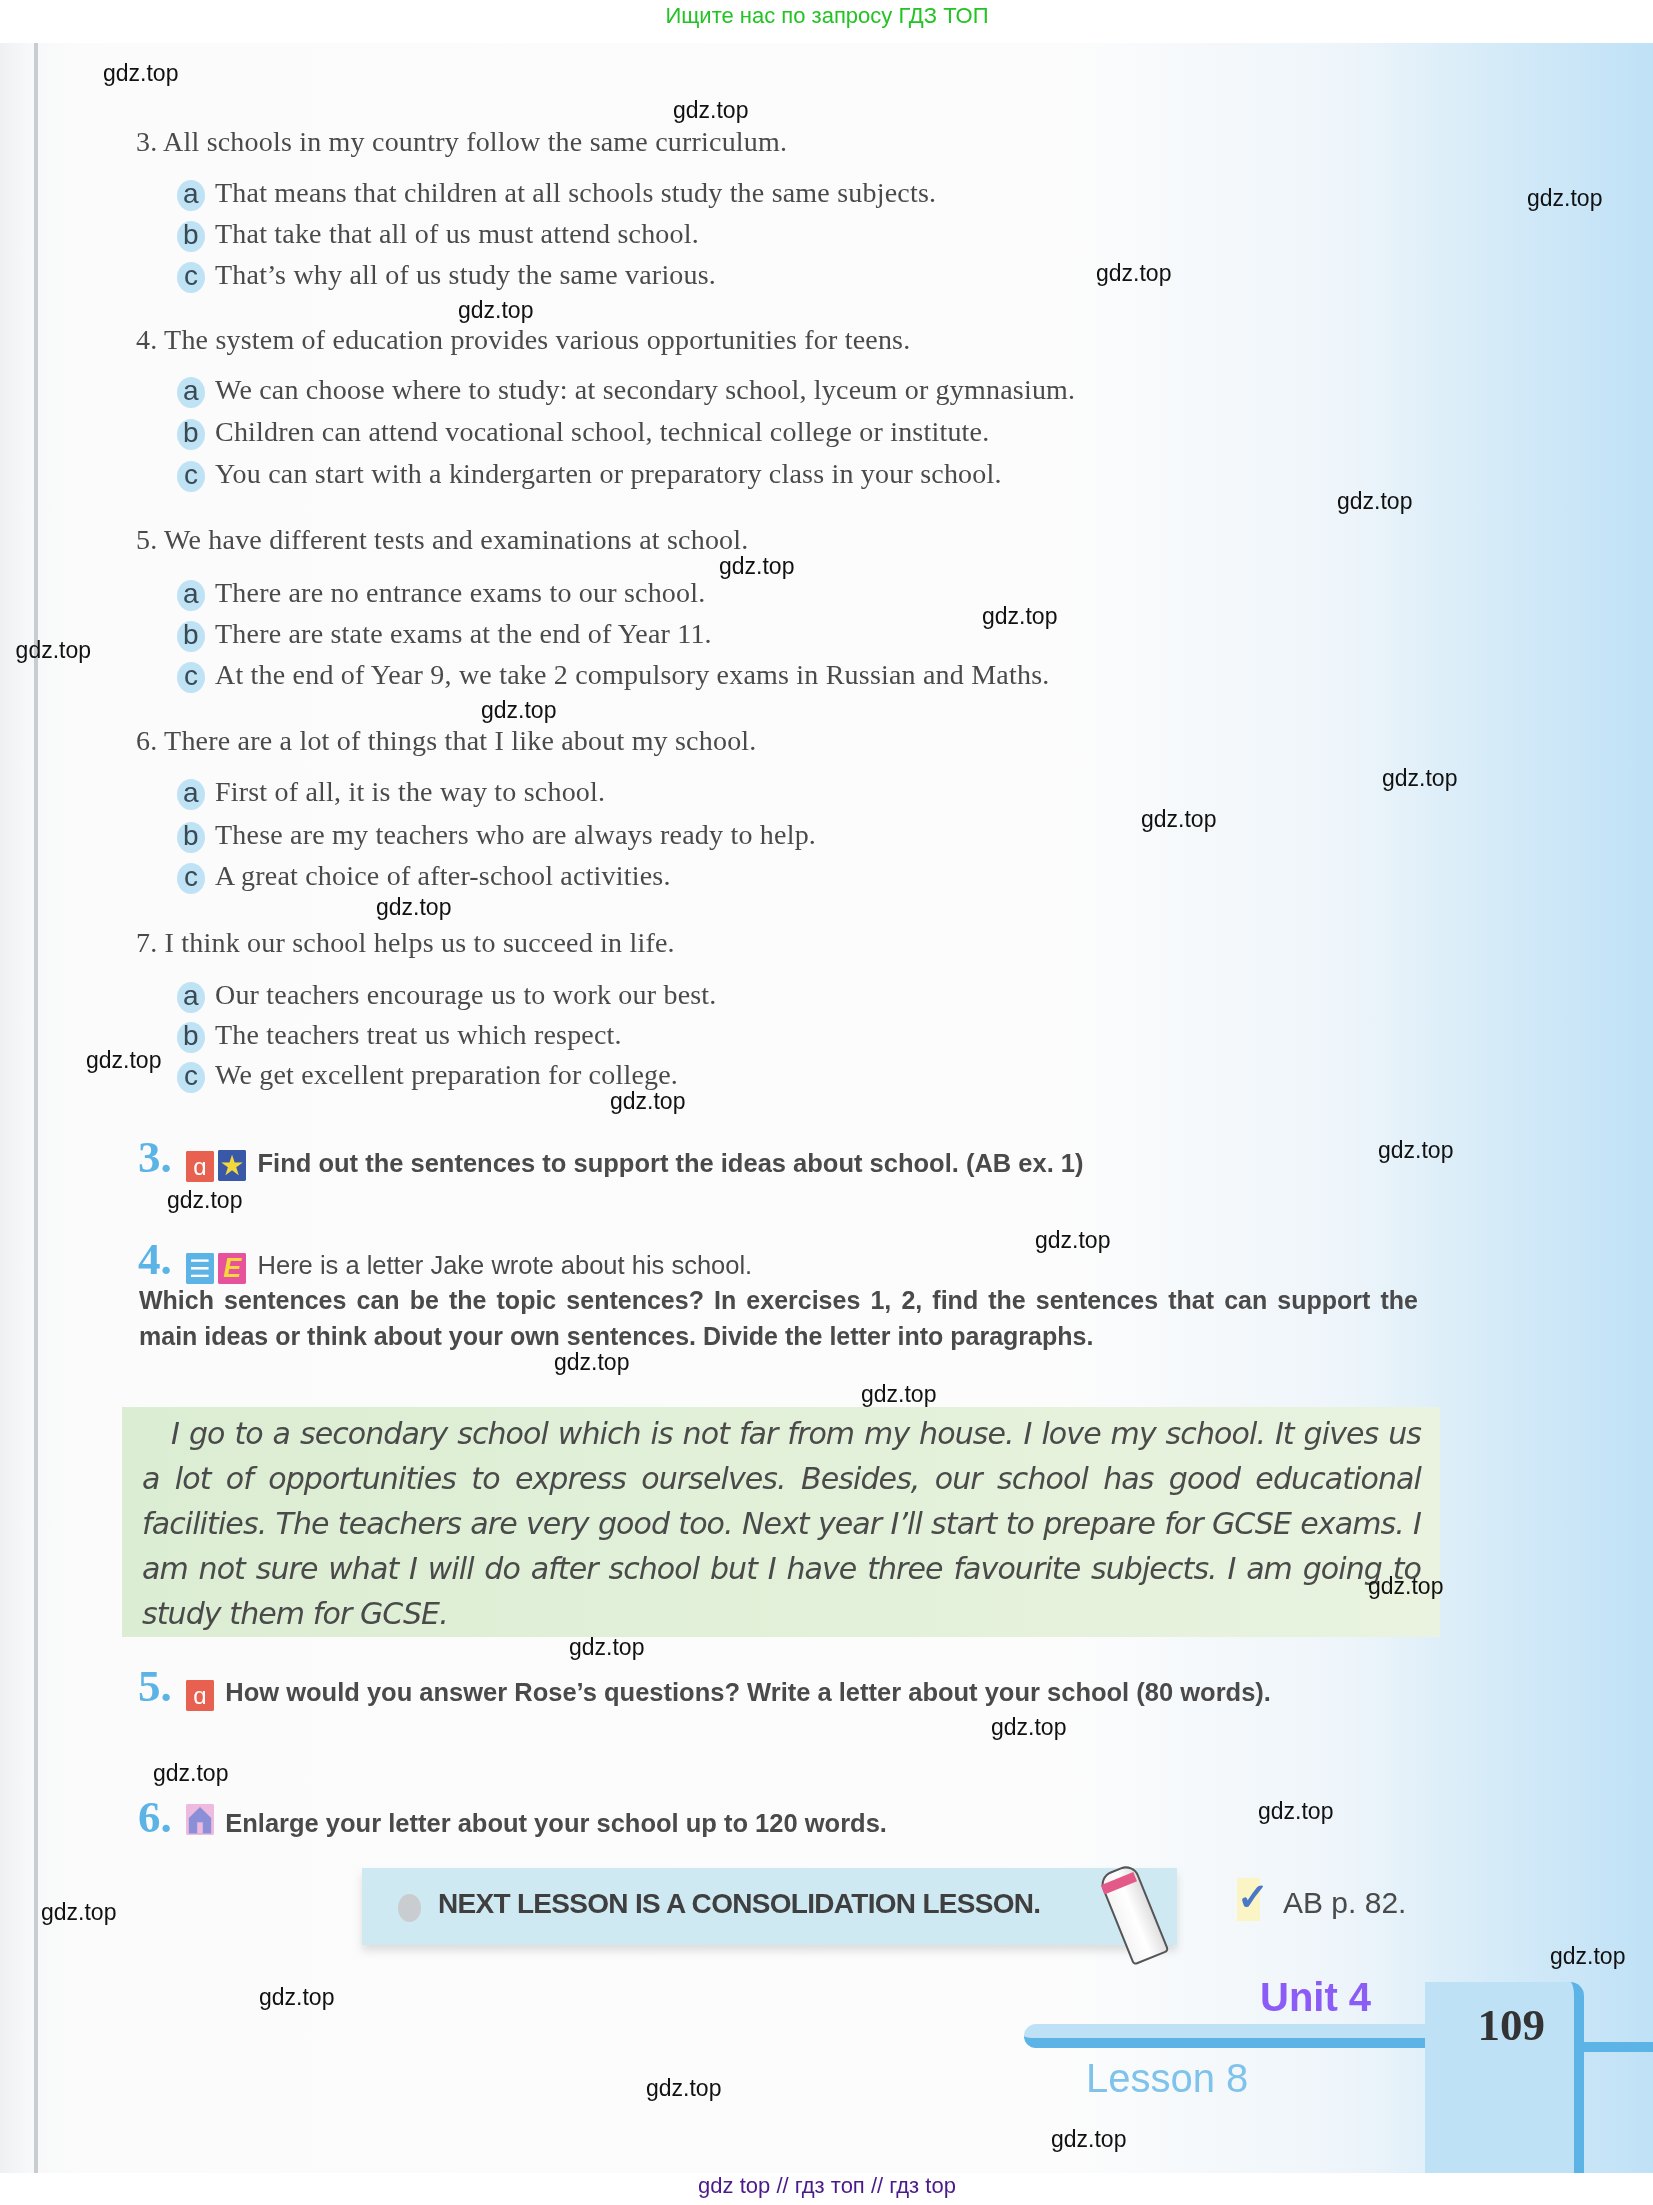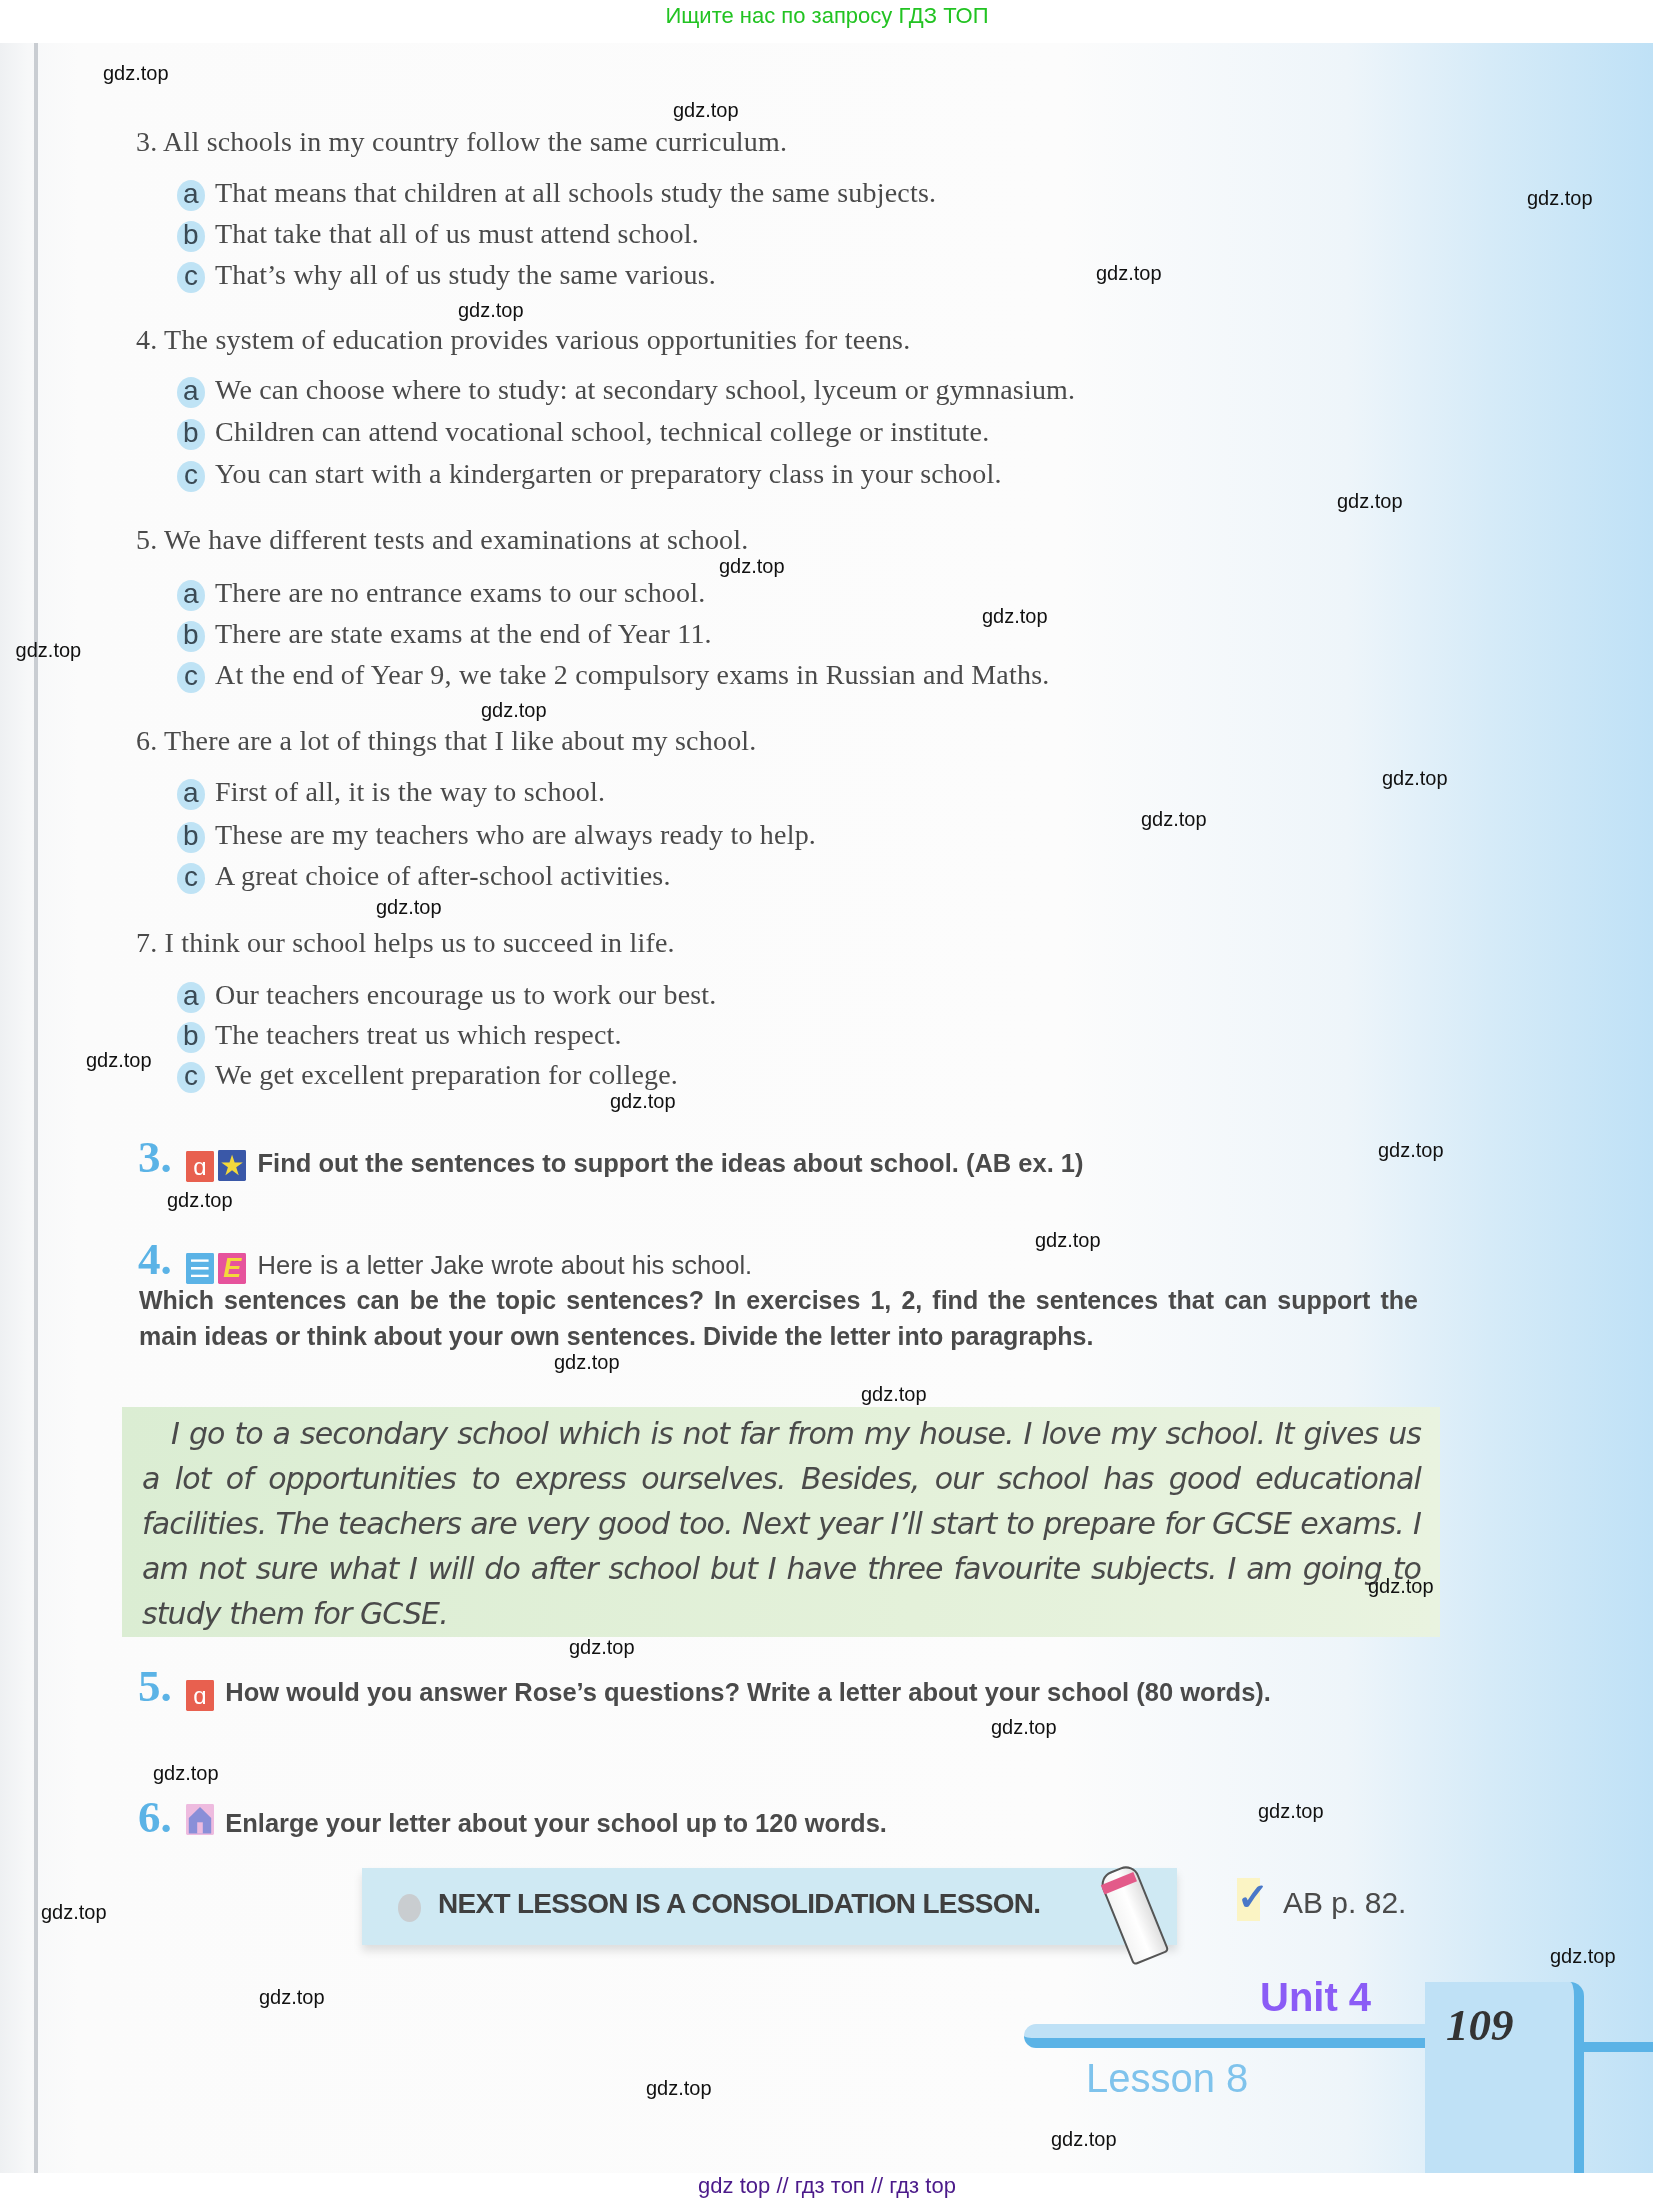--- a/index.html
+++ b/index.html
@@ -1,21 +1,21 @@
 <!DOCTYPE html>
 <html style="font-size:11.3px"><head>
 <meta charset="utf-8">
 <style>
   html, body { margin:0; padding:0; }
   body { width:1654px; height:2205px; position:relative; overflow:hidden; background:#ffffff; font-family:"Liberation Serif", serif; }
   .page { position:absolute; left:0; top:43px; width:1654px; height:2130px;
           background: linear-gradient(90deg, #eef0f2 0px, #f7f8f9 28px, #fbfbfb 78px, #fcfcfc 1063px, #eef5fa 1347px, #d6ebf8 1489px, #bfe1f6 1654px); }
   .gutter { position:absolute; left:34px; top:43px; width:4.3px; height:2130px; background:#c9cdd2; }
   .top-banner { position:absolute; top:0; left:0; width:1654px; text-align:center; font-family:"Liberation Sans", sans-serif; font-size:22px; color:#22c322; line-height:31px; }
-  .wm { position:absolute; font-family:"Liberation Sans", sans-serif; font-size:20px; color:#111; line-height:24px; }
+  .wm { position:absolute; font-family:"Liberation Sans", sans-serif; font-size:23px; color:#111; line-height:24px; }
   .q { position:absolute; left:136px; font-size:28px; color:#4a4a4a; line-height:34px; white-space:nowrap; letter-spacing:0.2px; }
   .opt { position:absolute; left:177px; font-size:28px; color:#4a4a4a; line-height:34px; white-space:nowrap; letter-spacing:0.2px; }
   .badge { display:inline-block; width:28px; height:31px; border-radius:50%; background:#bfe3f5; color:#3a4a55; font-family:"Liberation Sans", sans-serif; font-size:28px; line-height:28px; text-align:center; margin-right:10px; vertical-align:-1.4px; }
   .ex-num { font-family:"Liberation Serif", serif; font-weight:bold; font-size:45px; color:#5bb3e6; margin-right:7px; }
   .ex { position:absolute; left:138px; font-family:"Liberation Sans", sans-serif; font-size:25.5px; color:#4a4a4a; white-space:nowrap; }
   .ex b { font-weight:bold; }
   .icon-box { display:inline-block; width:28px; height:31px; vertical-align:-2.8px; margin-right:4.3px; border-radius:1.4px; position:relative; }
   .icon-a { background:#e8604f; color:#fff; font-family:"Liberation Sans", sans-serif; font-size:24px; text-align:center; line-height:31px; }
   .icon-star { background:#3a58a8; color:#f3d83b; font-size:28px; line-height:31px; text-align:center; }
   .icon-list { background:#5bb3e6; color:#fff; font-size:24px; line-height:31px; text-align:center; }
@@ -28,21 +28,21 @@
   .next-dot { position:absolute; left:398px; top:1894px; width:23px; height:28px; border-radius:50%; background:#c9cdd0; }
   .next-text { position:absolute; left:438px; top:1888px; font-family:"Liberation Sans", sans-serif; font-weight:bold; font-size:28px; color:#3f3f3f; letter-spacing:-0.7px; }
   .pencil { position:absolute; left:1114px; top:1866px; width:35px; height:92px; transform:rotate(-22deg); background:linear-gradient(90deg,#f4f4f4,#ffffff,#e0e0e0); border:2.1px solid #555; border-radius:14px 14px 4.3px 4.3px; }
   .pencil::before { content:""; position:absolute; left:-2.1px; top:7px; width:35px; height:10px; background:#e35a89; }
   .check { position:absolute; left:1237px; top:1878px; width:23px; height:43px; background:#fbf4c4; color:#4a78c8; font-size:38px; line-height:38px; font-weight:bold; }
   .ab-ref { position:absolute; left:1283px; top:1886px; font-family:"Liberation Sans", sans-serif; font-size:30px; color:#4a4a4a; }
   .unit { position:absolute; left:1260px; top:1975px; font-family:"Liberation Sans", sans-serif; font-weight:bold; font-size:40px; color:#8b5cf6;text-align:right; }
   .hbar { position:absolute; left:1024px; top:2024px; width:401px; height:24px; background:#bfe1f6; border-bottom:10px solid #5bb3e6; border-radius:12px 0 0 12px; box-sizing:border-box; }
   .hbar-right { position:absolute; left:1577px; top:2042px; width:77px; height:10px; background:#5bb3e6; }
   .page-box { position:absolute; left:1425px; top:1982px; width:149px; height:191px; background:#bfe1f6; border-right:10px solid #5bb3e6; border-radius:0 14px 0 0; }
-  .page-num { position:absolute; left:1446px; top:1999px; width:99px; text-align:left; font-family:"Liberation Serif", serif; font-weight:bold; font-size:45px; color:#333;font-style:italic; }
+  .page-num { position:absolute; left:1446px; top:1999px; width:99px; text-align:right; font-family:"Liberation Serif", serif; font-weight:bold; font-size:45px; color:#333; }
   .lesson { position:absolute; left:1086px; top:2056px; font-family:Liberation Sans, sans-serif; font-size:40px; color:#7fc3ec; }
   .footer { position:absolute; left:0; top:2172px; width:1654px; text-align:center; font-family:"Liberation Sans", sans-serif; font-size:22px; color:#4b1a8a; line-height:28px; }
 </style>
 </head>
 <body>
 
 <div class="top-banner">Ищите нас по запросу ГДЗ ТОП</div>
 
 <div class="page"></div>
 <div class="gutter"></div>

